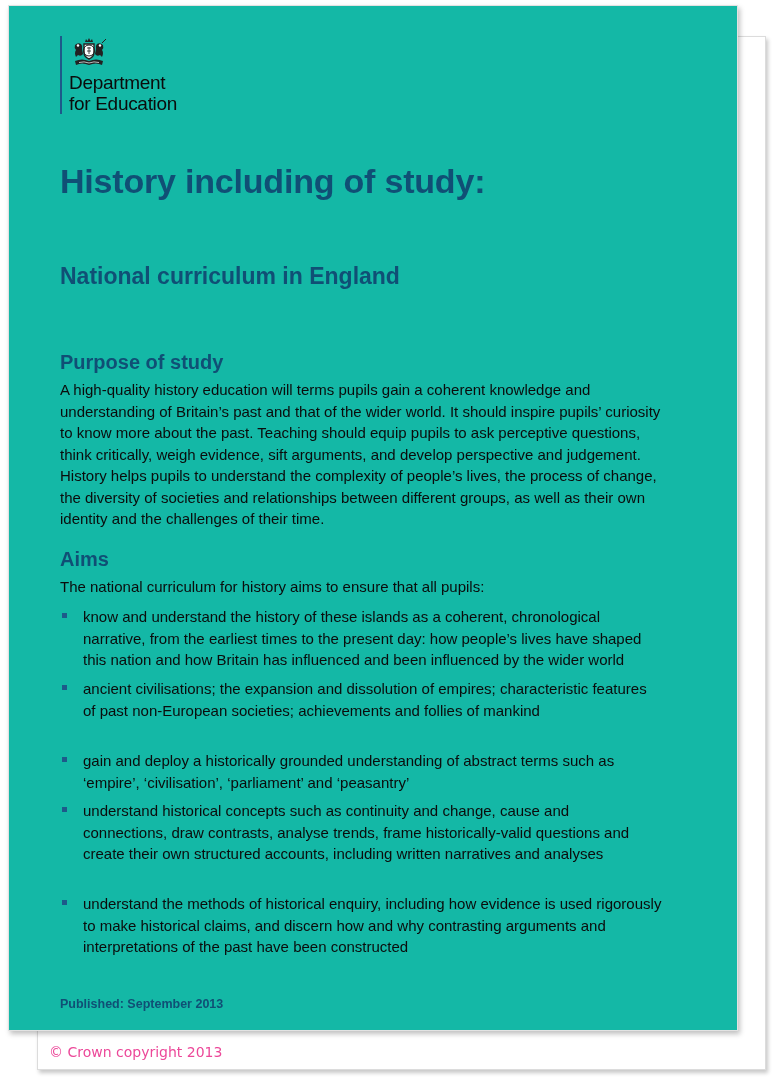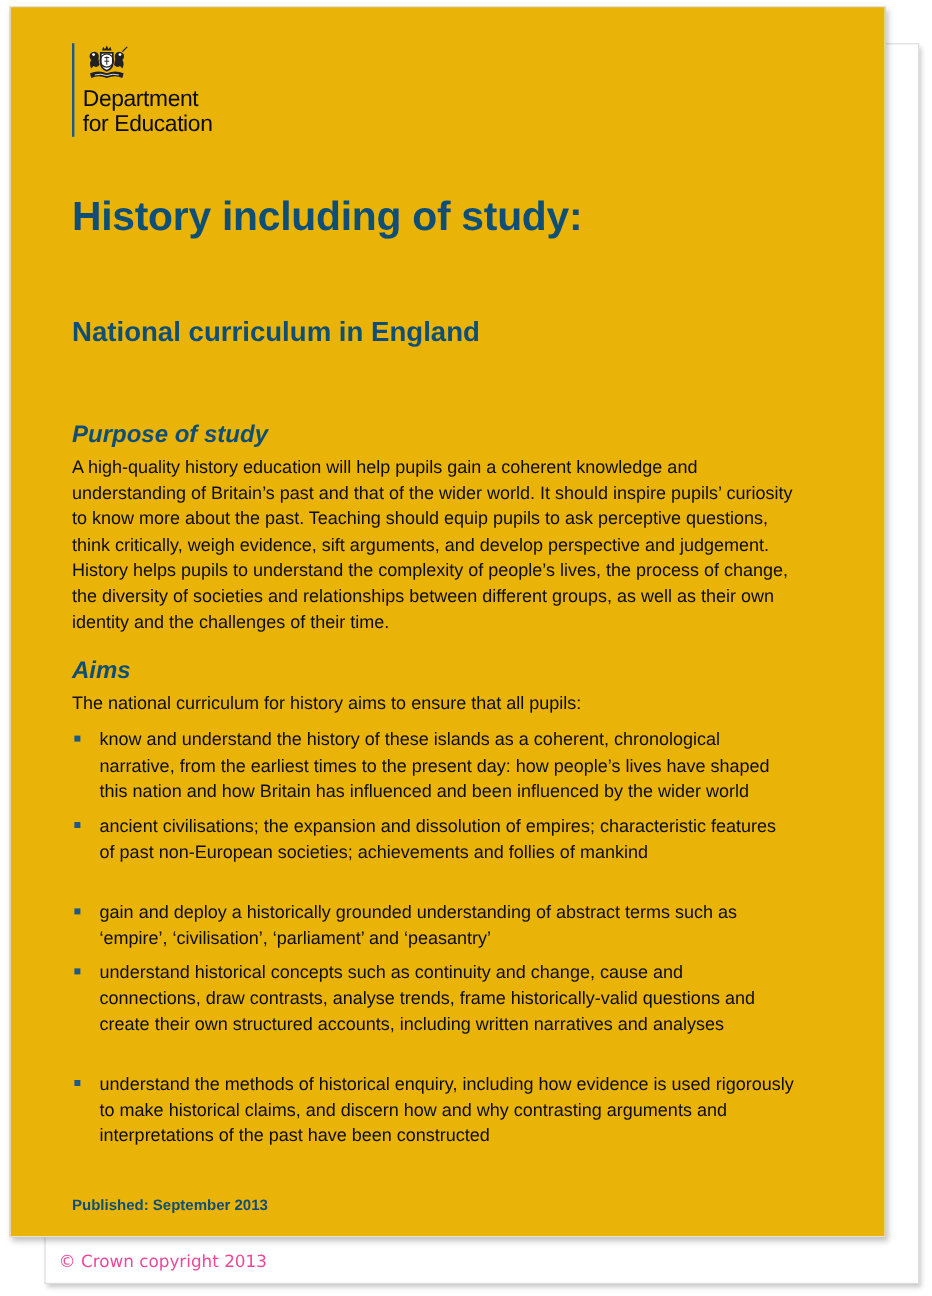--- a/index.html
+++ b/index.html
@@ -35,21 +35,21 @@
       font-size: 14px;
       color: #ec4899;
       letter-spacing: 0px;
     }
     .front-page {
       position: absolute;
       left: 8px;
       top: 5px;
       width: 730px;
       height: 1026px;
-      background: #eab308;
+      background: #14b8a6;
       border: 1px solid #e2e2e2;
       box-shadow: 2px 3px 5px rgba(0,0,0,0.25);
       box-sizing: border-box;
     }
     .logo {
       position: absolute;
       left: 51px;
       top: 30px;
       height: 78px;
       border-left: 2px solid #1d5a8a;
@@ -99,21 +99,20 @@
       white-space: nowrap;
     }
     .section-heading {
       position: absolute;
       left: 0;
       margin: 0;
       font-size: 20px;
       line-height: 24px;
       font-weight: bold;
       color: #104f75;
-      font-style: italic;
     }
     .h-purpose { top: 344px; }
     .h-aims { top: 541px; }
     .para {
       position: absolute;
       left: 0;
       margin: 0;
       font-size: 15px;
       line-height: 21.5px;
       color: #0b0c0c;
@@ -205,21 +204,21 @@
     <div class="content">
 
       <h1 class="title">
         <span style="display:block">History including of study:</span>
       </h1>
 
       <h2 class="subtitle">National curriculum in England</h2>
 
       <h3 class="section-heading h-purpose">Purpose of study</h3>
       <p class="para p-purpose">
-        <span class="ln">A high-quality history education will help pupils gain a coherent knowledge and</span>
+        <span class="ln">A high-quality history education will terms pupils gain a coherent knowledge and</span>
         <span class="ln">understanding of Britain’s past and that of the wider world. It should inspire pupils’ curiosity</span>
         <span class="ln">to know more about the past. Teaching should equip pupils to ask perceptive questions,</span>
         <span class="ln">think critically, weigh evidence, sift arguments, and develop perspective and judgement.</span>
         <span class="ln">History helps pupils to understand the complexity of people’s lives, the process of change,</span>
         <span class="ln">the diversity of societies and relationships between different groups, as well as their own</span>
         <span class="ln">identity and the challenges of their time.</span>
       </p>
 
       <h3 class="section-heading h-aims">Aims</h3>
       <p class="para p-aims-intro">The national curriculum for history aims to ensure that all pupils:</p>

